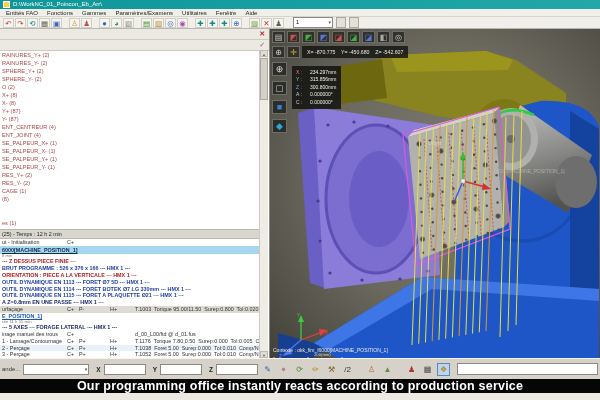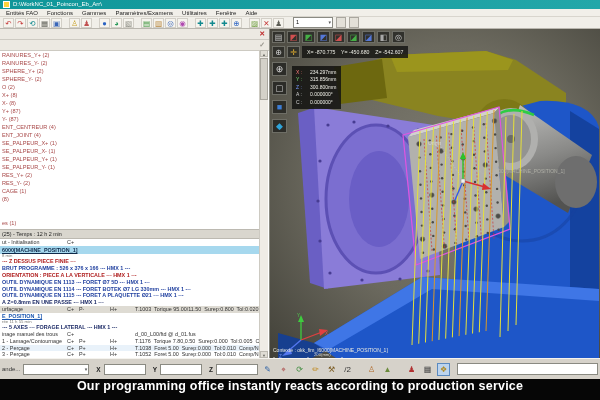--- a/index.html
+++ b/index.html
@@ -76,22 +76,22 @@
     display:flex;align-items:center;gap:3px;padding:0 2px;box-sizing:border-box;}
   .cmd-label{font-size:6px;color:#333;white-space:nowrap;}
   .combo{width:66px;height:11px;background:#fff;border:1px solid #8a8a82;position:relative;box-sizing:border-box;}
   .combo .caret{position:absolute;right:1px;top:1px;font-size:5px;color:#555;}
   .axis-label{font-size:6.5px;font-weight:bold;color:#222;margin-left:4px;}
   .cmd-input{width:42px;height:11px;border:1px solid #8a8a82;background:#fff;font-size:6px;padding:0 1px;box-sizing:border-box;font-family:"Liberation Sans",sans-serif;}
   .cicon{width:13px;height:13px;font-size:8px;line-height:12px;text-align:center;box-sizing:border-box;border:1px solid transparent;}
   .cicon.sp{margin-left:8px;}
   .cicon.sel{background:#bcd4ee;border:1px solid #5a8ac0;}
   .cmd-right{flex:1;height:12px;margin-left:4px;border:1px solid #8a8a82;background:#fff;box-sizing:border-box;}
-  .caption{position:absolute;left:0;top:379px;width:600px;height:21px;background:#060606;color:#fff;
-    display:flex;align-items:flex-start;justify-content:center;font-size:12.5px;font-weight:600;letter-spacing:.2px;}
+  .caption{position:absolute;left:0;top:379px;width:600px;height:14px;background:#060606;color:#fff;
+    display:flex;align-items:flex-end;justify-content:center;font-size:12.5px;font-weight:600;letter-spacing:.2px;}
 </style>
 </head>
 <body>
 
 <div class="screen">
 
   <div class="titlebar">
     <span class="titleicon"></span>
     <span>D:\WorkNC_01_Poincon_Eb_Arr\</span>
   </div>

